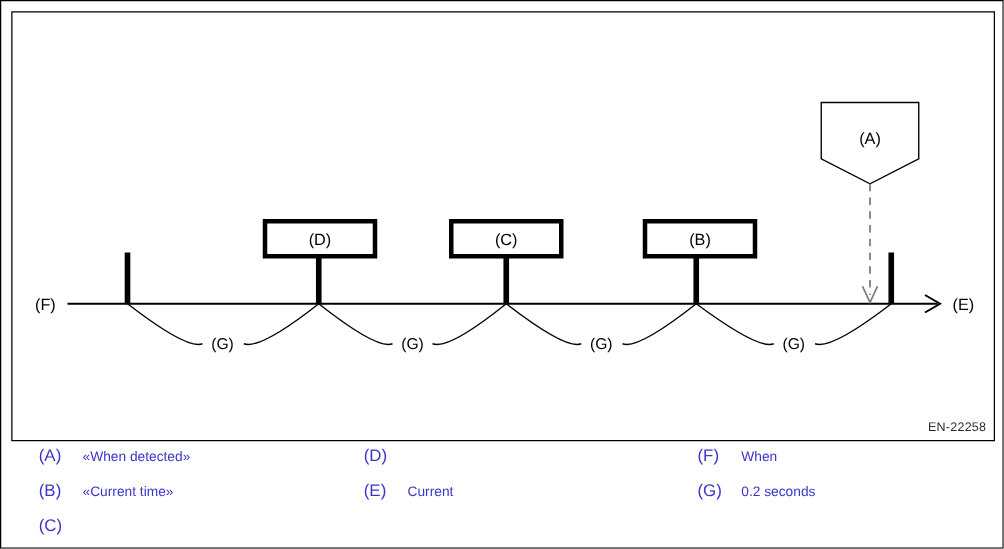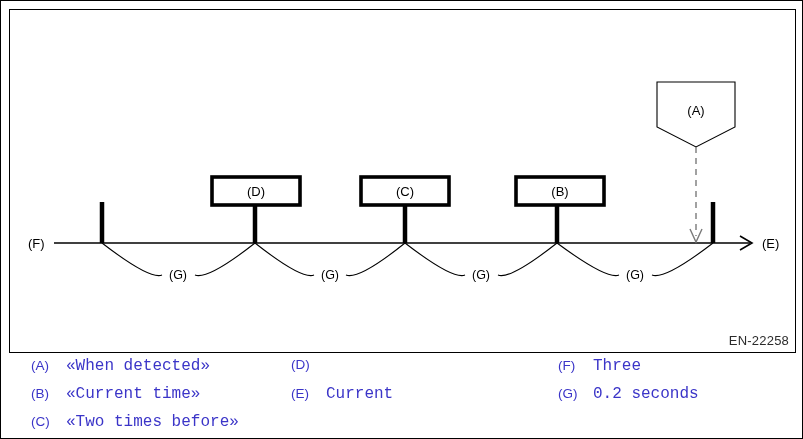--- a/index.html
+++ b/index.html
@@ -37,21 +37,21 @@
   #diagram-svg {
     position: absolute;
     left: 0;
     top: 0;
     display: block;
   }
   .fig-ref {
     position: absolute;
     right: 6px;
     bottom: 4px;
-    font-size: 13px;
+    font-size: 10px;
     color: #2b2b2b;
     letter-spacing: 0.2px;
     font-family: "Liberation Sans", sans-serif;
     margin-top: 24px;
   }
   #legend {
     position: absolute;
     left: 0;
     top: 356px;
     width: 803px;
@@ -72,22 +72,22 @@
   }
   .legend-key {
     color: #3b35c8;
     font-size: 13.5px;
     width: 35px;
     flex: 0 0 35px;
     font-family: "Liberation Sans", sans-serif;
   }
   .legend-text {
     color: #3b35c8;
-    font-size: 16px;
-    font-family: Liberation Mono, monospace;
+    font-size: 11px;
+    font-family: Liberation Sans, sans-serif;
   }
 </style>
 </head>
 <body>
 
 <div id="page">
 
   <div id="figure-box">
 
     <svg id="diagram-svg" width="785" height="342" viewBox="0 0 785 342">
@@ -146,38 +146,37 @@
       <div class="legend-row">
         <span class="legend-key">(A)</span>
         <span class="legend-text">«When detected»</span>
       </div>
       <div class="legend-row">
         <span class="legend-key">(B)</span>
         <span class="legend-text">«Current time»</span>
       </div>
       <div class="legend-row">
         <span class="legend-key">(C)</span>
-        <span class="legend-text">«Two times before»</span>
       </div>
     </div>
 
     <div class="legend-col c2">
       <div class="legend-row">
         <span class="legend-key">(D)</span>
       </div>
       <div class="legend-row">
         <span class="legend-key">(E)</span>
         <span class="legend-text">Current</span>
       </div>
     </div>
 
     <div class="legend-col c3">
       <div class="legend-row">
         <span class="legend-key">(F)</span>
-        <span class="legend-text">Three</span>
+        <span class="legend-text">When</span>
       </div>
       <div class="legend-row">
         <span class="legend-key">(G)</span>
         <span class="legend-text">0.2 seconds</span>
       </div>
     </div>
 
   </div>
 </div>
 

